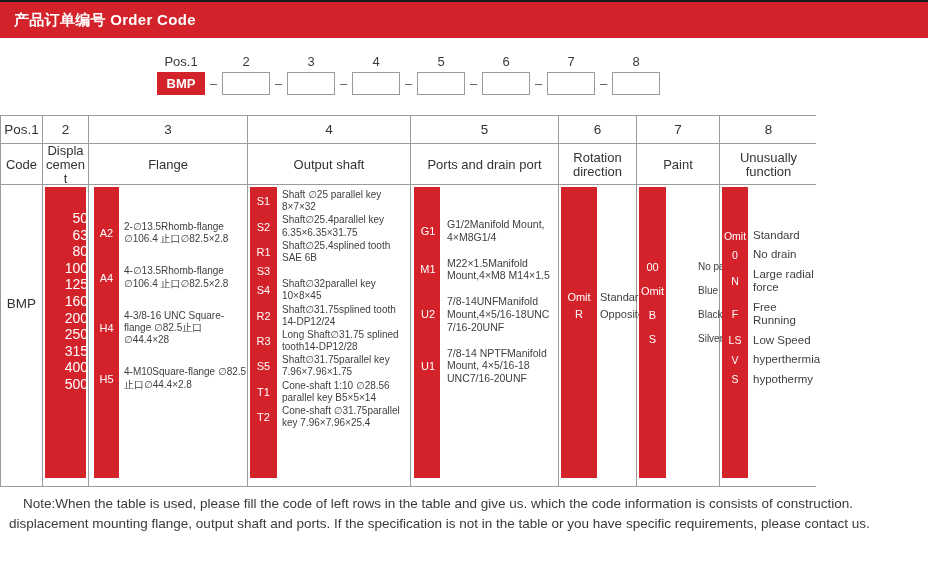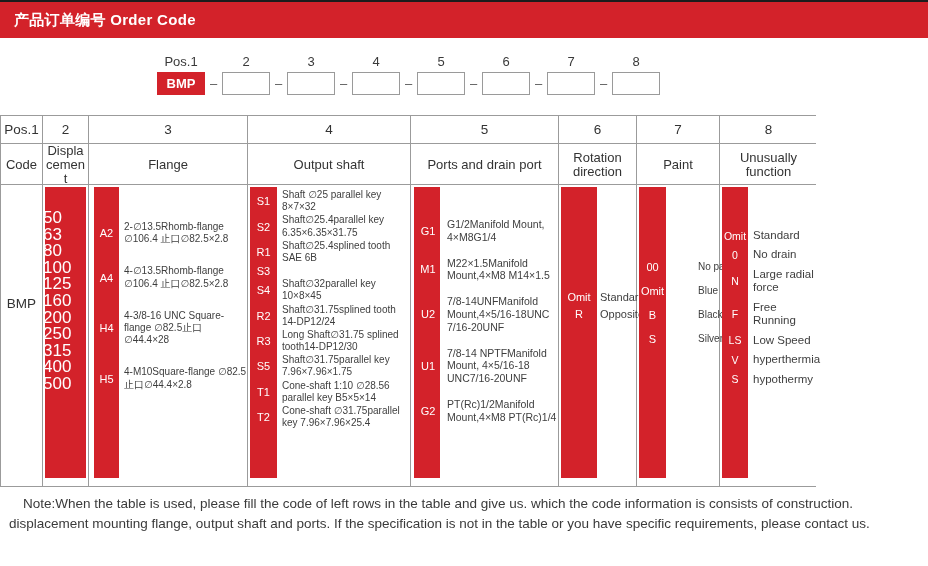--- a/index.html
+++ b/index.html
@@ -49,22 +49,22 @@
   .c3 .stripe{left:5px;width:25px;}
   .c4 .stripe{left:2px;width:27px;}
   .c5 .stripe{left:3px;width:26px;}
   .c6 .stripe{left:2px;width:36px;}
   .c7 .stripe{left:2px;width:27px;}
   .c8 .stripe{left:2px;width:26px;}
 
   .c1{display:flex;align-items:center;justify-content:center;padding-bottom:64px;
     font-size:13.5px;color:#333;}
 
-  .disp-list{position:absolute;inset:0;padding-top:25px;color:#fff;font-size:17px;
-    line-height:16.6px;text-align:left;}
+  .disp-list{position:absolute;inset:0;padding-top:25px;color:#fff;font-size:14px;
+    line-height:16.6px;text-align:right;}
 
   .entries{position:absolute;inset:0;display:flex;flex-direction:column;}
   .c3 .entries{padding-top:36px;gap:20px;}
   .c4 .entries{padding-top:4px;gap:1px;}
   .c5 .entries{padding-top:33px;gap:13px;}
   .c6 .entries{padding-top:104px;gap:0;}
   .c7 .entries{padding-top:70px;gap:1px;}
   .c8 .entries{padding-top:44px;gap:6px;}
 
   .entry{display:flex;align-items:center;}
@@ -291,21 +291,21 @@
             <span class="desc">Shaft∅32parallel key 10×8×45</span>
           </div>
 
           <div class="entry">
             <span class="code">R2</span>
             <span class="desc">Shaft∅31.75splined tooth 14-DP12/24</span>
           </div>
 
           <div class="entry">
             <span class="code">R3</span>
-            <span class="desc">Long Shaft∅31.75 splined tooth14-DP12/30</span>
+            <span class="desc">Long Shaft∅31.75 splined tooth14-DP12/28</span>
           </div>
 
           <div class="entry">
             <span class="code">S5</span>
             <span class="desc">Shaft∅31.75parallel key 7.96×7.96×1.75</span>
           </div>
 
           <div class="entry">
             <span class="code">T1</span>
             <span class="desc">Cone-shaft 1:10 ∅28.56 parallel key B5×5×14</span>
@@ -335,24 +335,20 @@
           <div class="entry">
             <span class="code">U2</span>
             <span class="desc">7/8-14UNFManifold Mount,4×5/16-18UNC 7/16-20UNF</span>
           </div>
 
           <div class="entry">
             <span class="code">U1</span>
             <span class="desc">7/8-14 NPTFManifold Mount, 4×5/16-18 UNC7/16-20UNF</span>
           </div>
 
-          <div class="entry">
-            <span class="code">G2</span>
-            <span class="desc">PT(Rc)1/2Manifold Mount,4×M8 PT(Rc)1/4</span>
-          </div>
         </div>
     </div>
 
     <div class="bcell c6">
       <div class="stripe"></div>
       <div class="entries">
 
           <div class="entry">
             <span class="code">Omit</span>
             <span class="desc">Standard</span>

